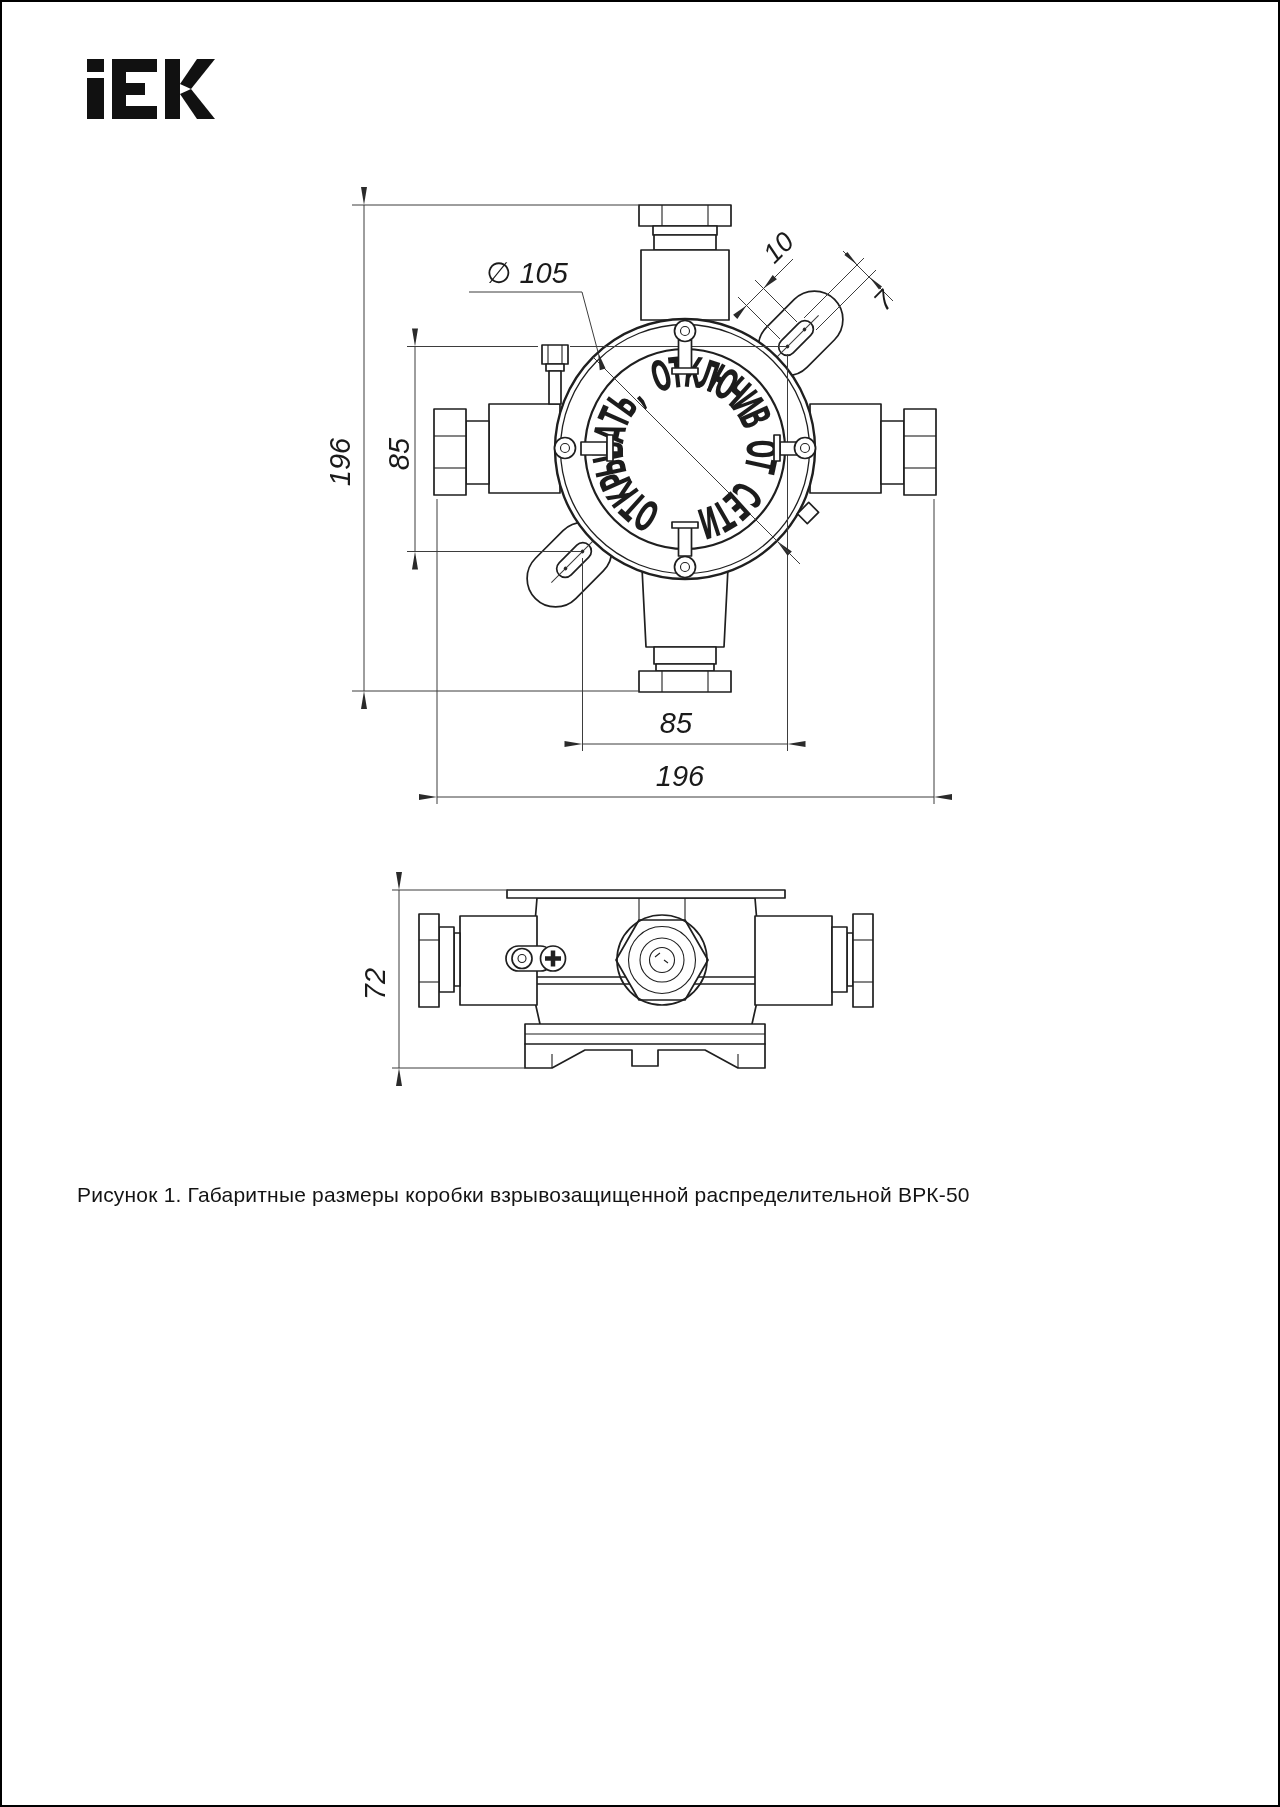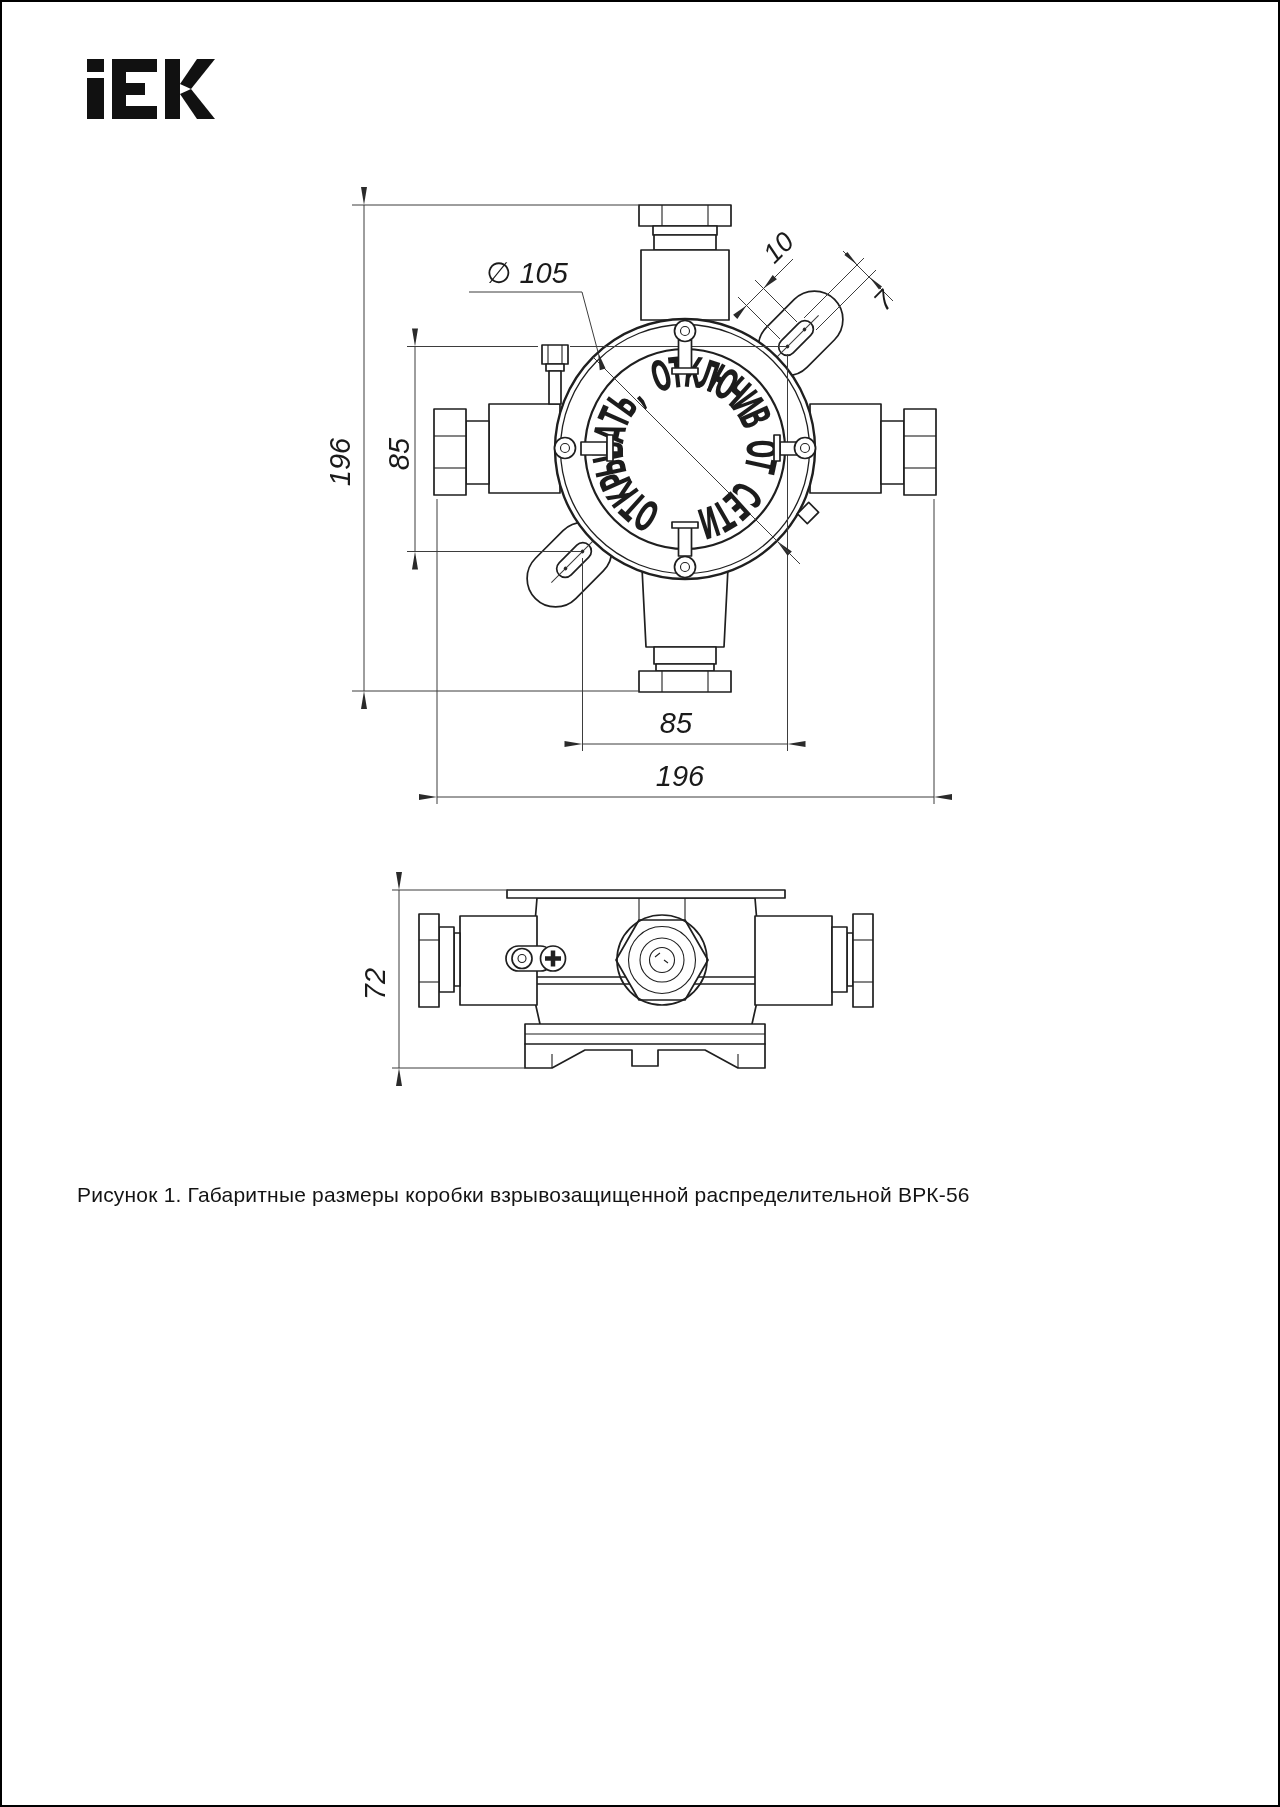--- a/index.html
+++ b/index.html
@@ -281,15 +281,15 @@
 
     <g>
       <line class="dim" x1="390" y1="888" x2="506" y2="888"></line>
       <line class="dim" x1="390" y1="1066" x2="523" y2="1066"></line>
       <line class="dim" x1="397" y1="888" x2="397" y2="1066" marker-start="url(#arrow)" marker-end="url(#arrow)"></line>
       <text class="dimtxt" x="383" y="982" text-anchor="middle" transform="rotate(-90 383 982)">72</text>
     </g>
   </g>
 </svg>
 
-<div class="caption">Рисунок 1. Габаритные размеры коробки взрывозащищенной распределительной ВРК-56</div>
+<div class="caption">Рисунок 1. Габаритные размеры коробки взрывозащищенной распределительной ВРК-50</div>
 
 </div>
 
 </body></html>

